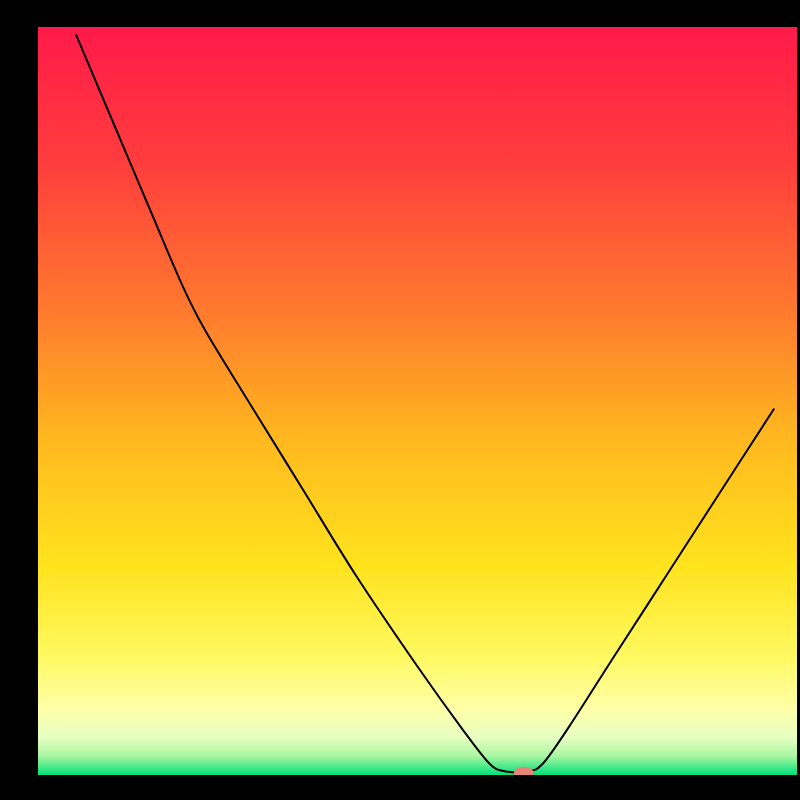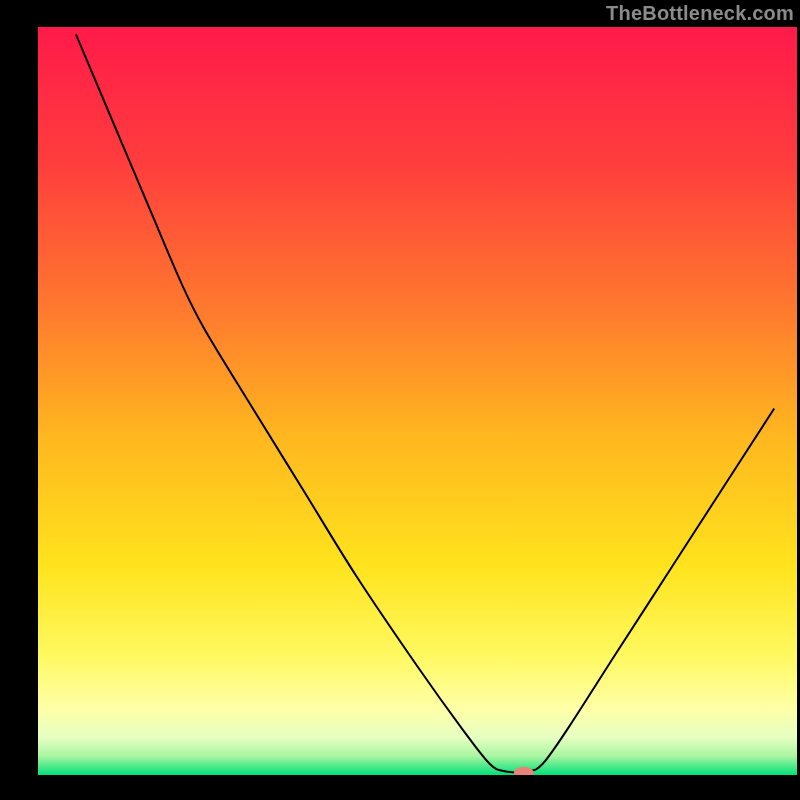--- a/index.html
+++ b/index.html
@@ -29,21 +29,20 @@
   svg {
     position: absolute;
     top: 0;
     left: 0;
   }
 </style>
 </head>
 <body>
 
 <div class="container">
-  <div class="watermark">TheBottleneck.com</div>
   <svg id="chart-svg" width="800" height="800">
     <defs>
       <linearGradient id="bg-grad" x1="0" y1="0" x2="0" y2="1">
           <stop offset="0.00%" stop-color="#ff1a4a"></stop>
           <stop offset="18.00%" stop-color="#ff3d3d"></stop>
           <stop offset="38.00%" stop-color="#ff7a2e"></stop>
           <stop offset="55.00%" stop-color="#ffb81f"></stop>
           <stop offset="72.00%" stop-color="#ffe31d"></stop>
           <stop offset="84.00%" stop-color="#fff960"></stop>
           <stop offset="91.00%" stop-color="#ffffa6"></stop>

